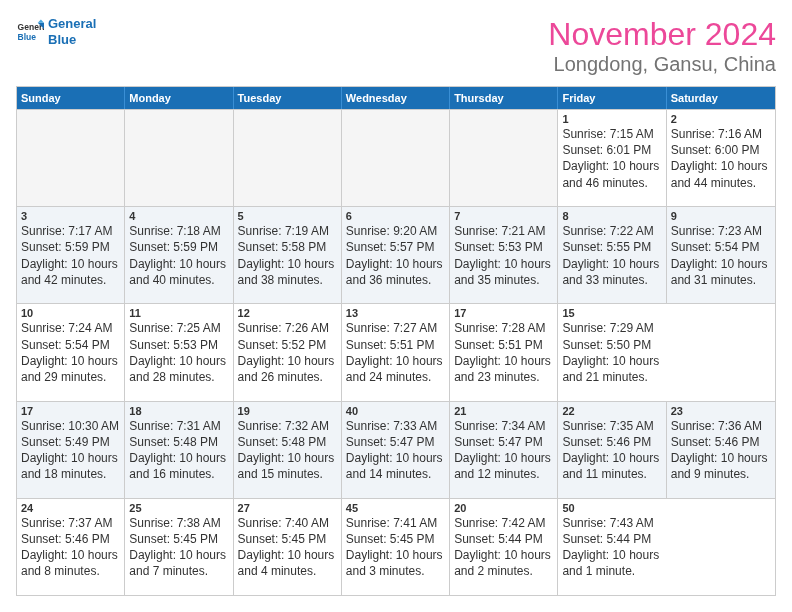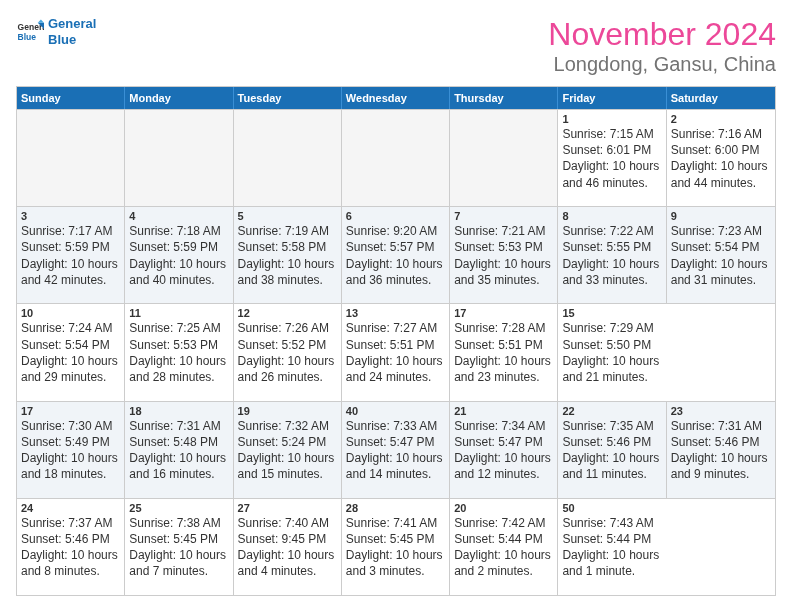--- a/index.html
+++ b/index.html
@@ -257,36 +257,36 @@
             <span class="day-num">15</span>
             <div class="day-info">Sunrise: 7:29 AM
 Sunset: 5:50 PM
 Daylight: 10 hours
 and 21 minutes.</div>
           </div>
         </div>
         <div class="cal-row">
           <div class="cal-cell alt-row">
             <span class="day-num">17</span>
-            <div class="day-info">Sunrise: 7:30 AM
+            <div class="day-info">Sunrise: 10:30 AM
 Sunset: 5:49 PM
 Daylight: 10 hours
 and 18 minutes.</div>
           </div>
           <div class="cal-cell alt-row">
             <span class="day-num">18</span>
             <div class="day-info">Sunrise: 7:31 AM
 Sunset: 5:48 PM
 Daylight: 10 hours
 and 16 minutes.</div>
           </div>
           <div class="cal-cell alt-row">
             <span class="day-num">19</span>
             <div class="day-info">Sunrise: 7:32 AM
-Sunset: 5:24 PM
+Sunset: 5:48 PM
 Daylight: 10 hours
 and 15 minutes.</div>
           </div>
           <div class="cal-cell alt-row">
             <span class="day-num">40</span>
             <div class="day-info">Sunrise: 7:33 AM
 Sunset: 5:47 PM
 Daylight: 10 hours
 and 14 minutes.</div>
           </div>
@@ -299,21 +299,21 @@
           </div>
           <div class="cal-cell alt-row">
             <span class="day-num">22</span>
             <div class="day-info">Sunrise: 7:35 AM
 Sunset: 5:46 PM
 Daylight: 10 hours
 and 11 minutes.</div>
           </div>
           <div class="cal-cell alt-row">
             <span class="day-num">23</span>
-            <div class="day-info">Sunrise: 7:31 AM
+            <div class="day-info">Sunrise: 7:36 AM
 Sunset: 5:46 PM
 Daylight: 10 hours
 and 9 minutes.</div>
           </div>
         </div>
         <div class="cal-row">
           <div class="cal-cell">
             <span class="day-num">24</span>
             <div class="day-info">Sunrise: 7:37 AM
 Sunset: 5:46 PM
@@ -323,26 +323,26 @@
           <div class="cal-cell">
             <span class="day-num">25</span>
             <div class="day-info">Sunrise: 7:38 AM
 Sunset: 5:45 PM
 Daylight: 10 hours
 and 7 minutes.</div>
           </div>
           <div class="cal-cell">
             <span class="day-num">27</span>
             <div class="day-info">Sunrise: 7:40 AM
-Sunset: 9:45 PM
+Sunset: 5:45 PM
 Daylight: 10 hours
 and 4 minutes.</div>
           </div>
           <div class="cal-cell">
-            <span class="day-num">28</span>
+            <span class="day-num">45</span>
             <div class="day-info">Sunrise: 7:41 AM
 Sunset: 5:45 PM
 Daylight: 10 hours
 and 3 minutes.</div>
           </div>
           <div class="cal-cell">
             <span class="day-num">20</span>
             <div class="day-info">Sunrise: 7:42 AM
 Sunset: 5:44 PM
 Daylight: 10 hours

